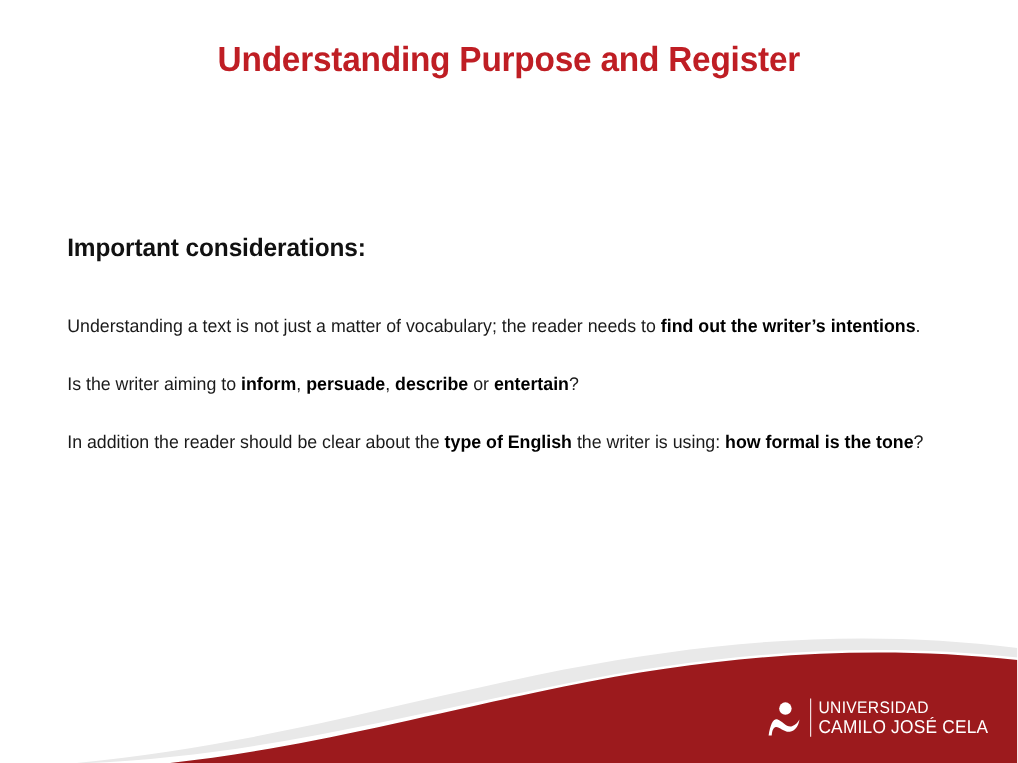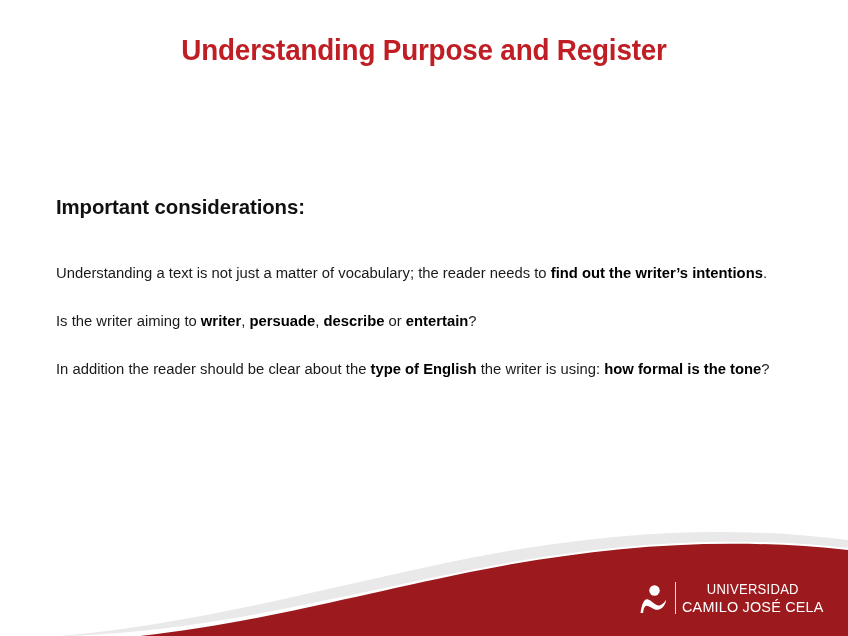--- a/index.html
+++ b/index.html
@@ -87,21 +87,20 @@
     height: 110px;
   }
 
   .logo {
     position: absolute;
     right: 14px;
     bottom: 22px;
     display: flex;
     align-items: center;
     gap: 7px;
-    text-align: center;
   }
   .logo-mark {
     position: relative;
     width: 30px;
     height: 32px;
     flex: none;
   }
   .logo-mark svg {
     display: block;
   }
@@ -136,21 +135,21 @@
 <div class="slide">
 
   <div class="slide-title">Understanding Purpose and Register</div>
 
   <div class="body-block">
 
     <div class="section-heading">Important considerations:</div>
 
     <p class="para para-1"><span>Understanding a text is not just a matter of vocabulary; the reader needs to </span><b>find out the writer’s intentions</b><span>.</span></p>
 
-    <p class="para para-2"><span>Is the writer aiming to </span><b>writer</b><span>, </span><b>persuade</b><span>, </span><b>describe</b><span> or </span><b>entertain</b><span>?</span></p>
+    <p class="para para-2"><span>Is the writer aiming to </span><b>inform</b><span>, </span><b>persuade</b><span>, </span><b>describe</b><span> or </span><b>entertain</b><span>?</span></p>
 
     <p class="para para-3"><span>In addition the reader should be clear about the </span><b>type of English</b><span> the writer is using: </span><b>how formal is the tone</b><span>?</span></p>
 
   </div>
 
   <div class="footer-art">
     <svg viewBox="0 0 848 110" xmlns="http://www.w3.org/2000/svg" aria-hidden="true">
       <path d="M 0,110 L 62,110 C 210,96 330,60 470,32 C 600,7 720,-2 848,14 L 848,22 C 720,8 600,18 470,44 C 330,72 214,104 70,110 Z" fill="#e9e9e9"></path>
       <path d="M 140,110 L 848,110 L 848,24 C 720,10 600,20 470,46 C 340,73 250,98 140,110 Z" fill="#9c1a1d"></path>
     </svg>

